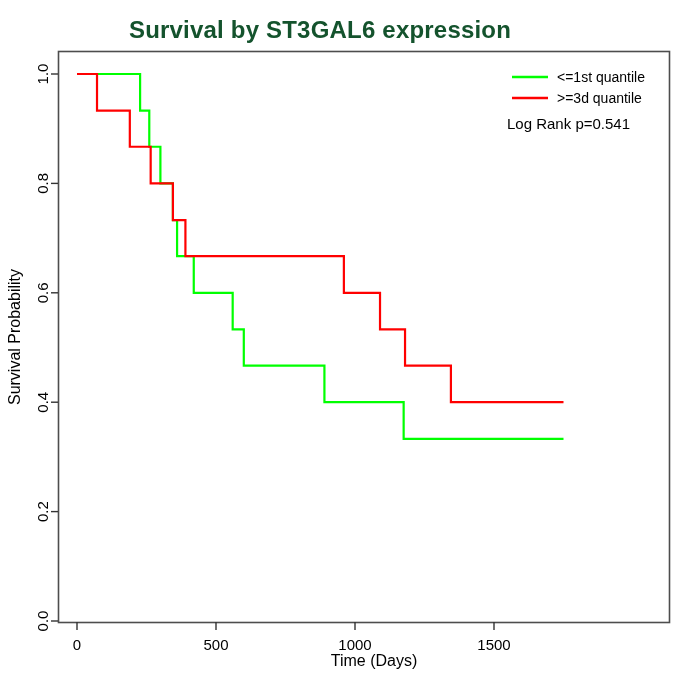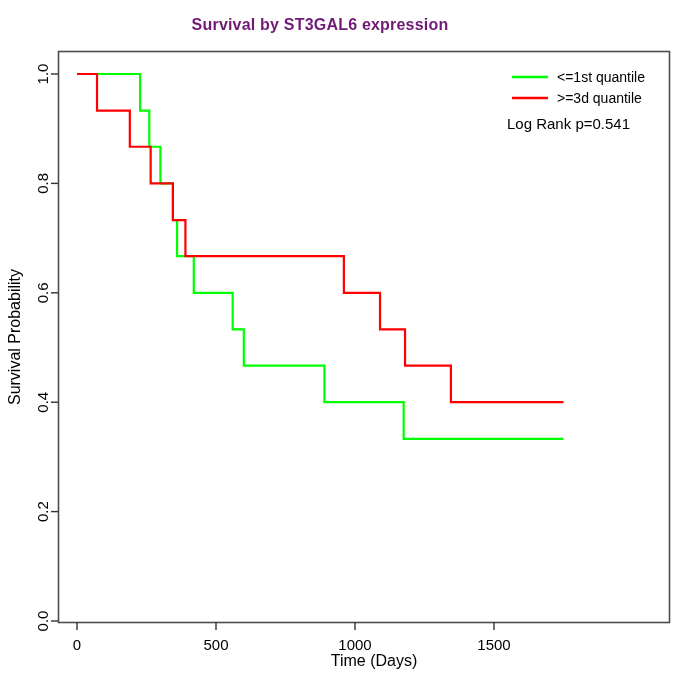--- a/index.html
+++ b/index.html
@@ -14,23 +14,23 @@
     background: #ffffff;
     font-family: "Liberation Sans", sans-serif;
     overflow: hidden;
   }
   #plot-title {
     position: absolute;
     left: 0;
     top: 16px;
     width: 640px;
     text-align: center;
-    font-size: 16px;
+    font-size: 24px;
     font-weight: bold;
-    color: #701a75;
+    color: #14532d;
     letter-spacing: 0.2px;
   }
   #plot-svg {
     position: absolute;
     left: 0;
     top: 0;
   }
   .axis-title {
     font-family: "Liberation Sans", sans-serif;
     font-size: 16px;

